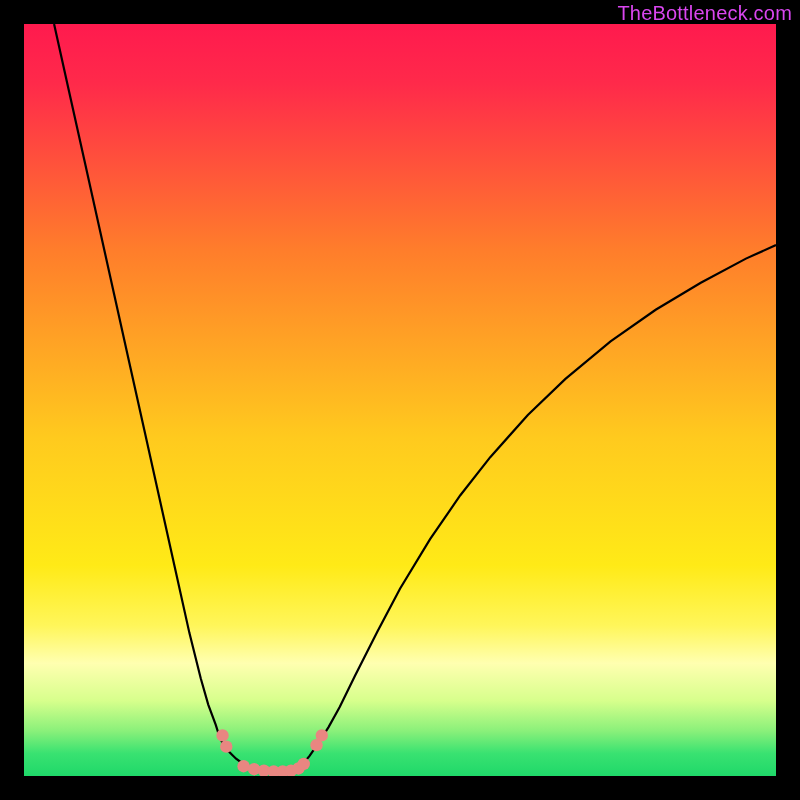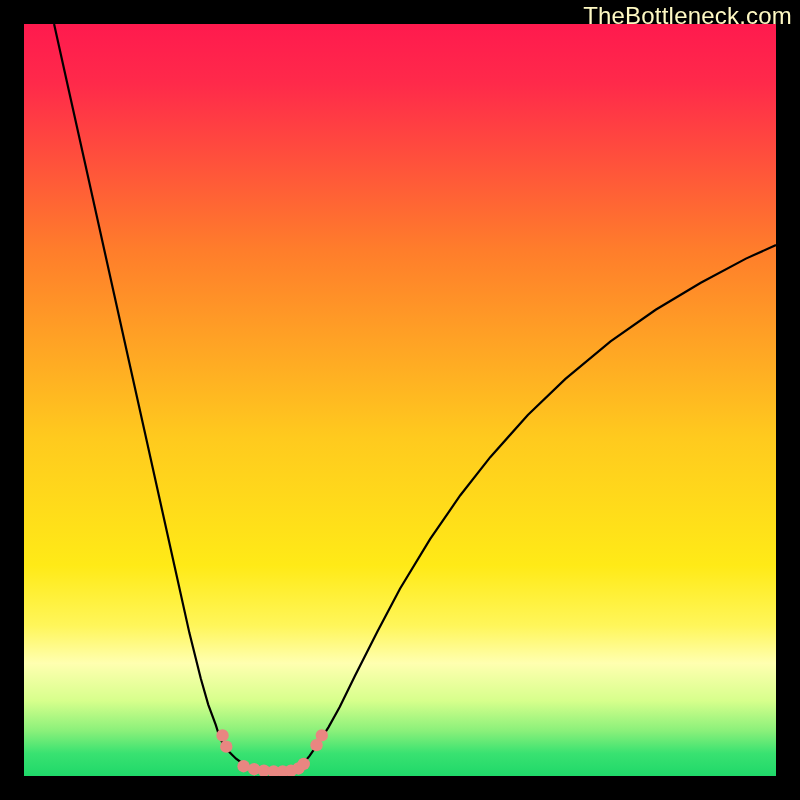--- a/index.html
+++ b/index.html
@@ -25,22 +25,22 @@
     overflow: hidden;
   }
   .gradient {
     position: absolute;
     inset: 0;
   }
   .watermark {
     position: absolute;
     top: 2px;
     right: 8px;
-    color: #fef9c3;
-    font-size: 24px;
+    color: #d946ef;
+    font-size: 20px;
     font-weight: 500;
     letter-spacing: 0.2px;
     user-select: none;
   }
   svg.curves {
     position: absolute;
     inset: 0;
   }
 </style>
 </head>

